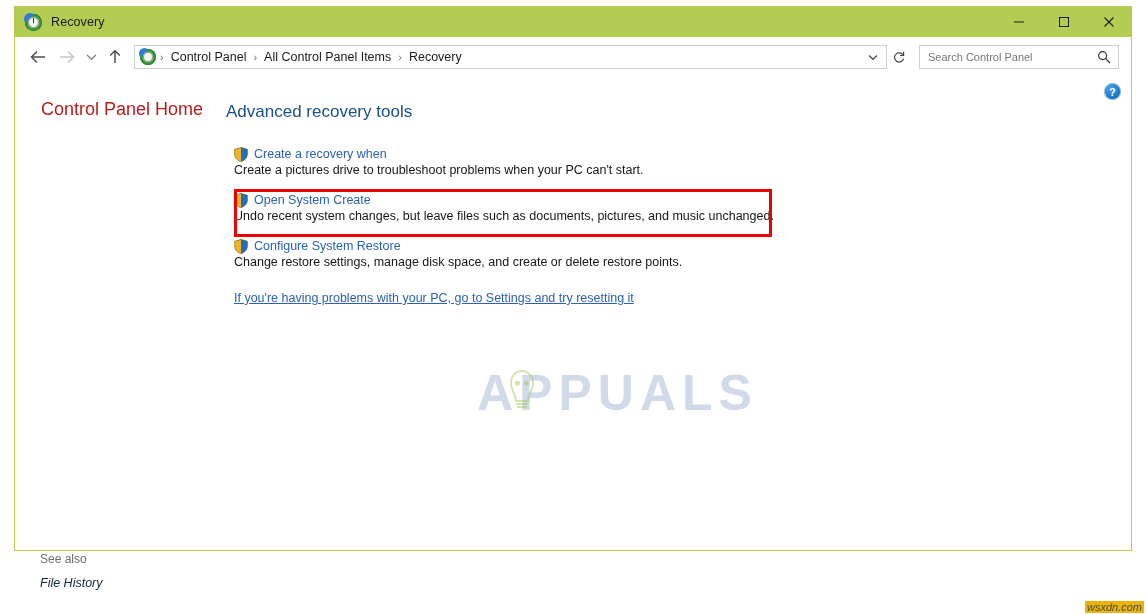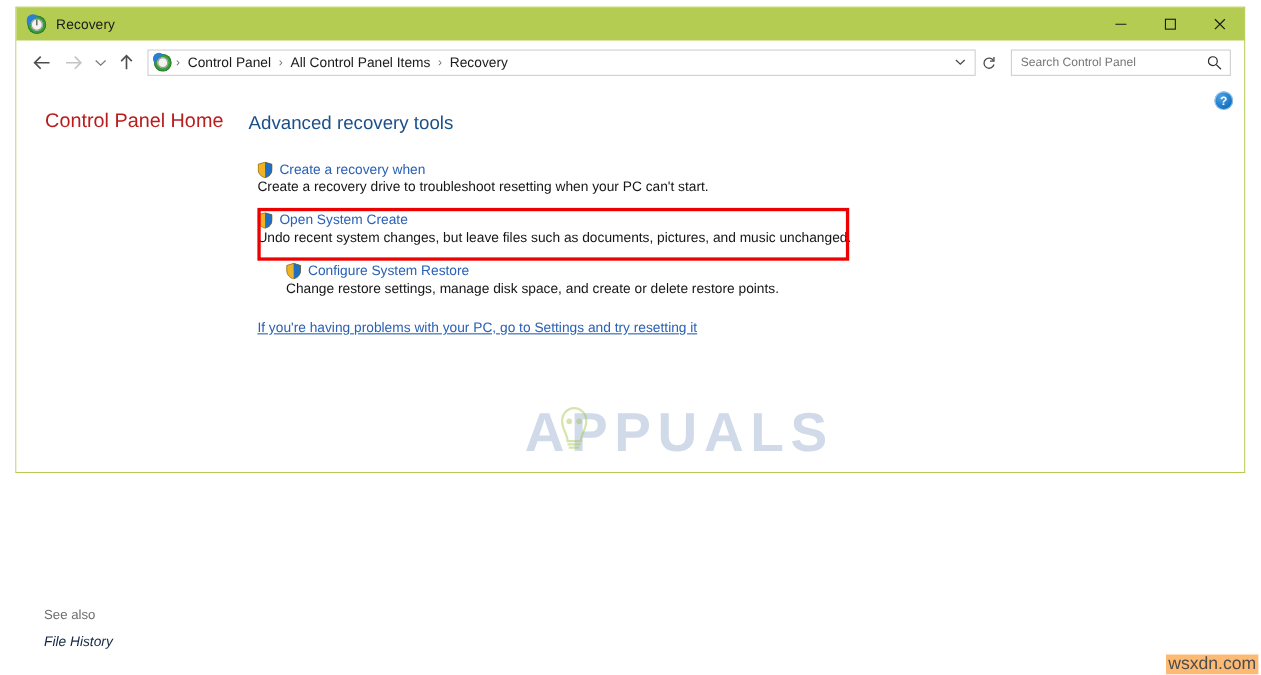--- a/index.html
+++ b/index.html
@@ -1,18 +1,18 @@
 <!DOCTYPE html>
 <html><head>
 <meta charset="utf-8">
 <style>
   html,body{margin:0;padding:0;background:#ffffff;}
   body{width:1146px;height:614px;overflow:hidden;font-family:"Liberation Sans",sans-serif;-webkit-font-smoothing:antialiased;}
 
-  .window{position:absolute;left:14px;top:6px;width:1118px;height:424px;background:#ffffff;
+  .window{position:absolute;left:14px;top:6px;width:1118px;height:545px;background:#ffffff;
           border:1px solid #b5cc52;box-sizing:border-box;}
 
   
   .titlebar{position:absolute;left:0;top:0;width:100%;height:30px;background:#b5cc52;display:flex;align-items:center;}
   .title-icon{width:17px;height:17px;margin-left:10px;position:relative;flex:none;}
   .title-icon .tdisc{position:absolute;left:0;top:0;width:17px;height:17px;border-radius:50%;
       background:#3a9e3a;box-shadow:inset 0 0 0 1px #2e7d2e;}
   .title-icon .tinner{position:absolute;left:3px;top:3px;width:11px;height:11px;border-radius:50%;
       background:#f2f2ee;box-shadow:inset 0 0 0 1px #9a9a90;}
   .title-icon .tarc{position:absolute;left:-1px;top:-1px;width:12px;height:12px;border-radius:50%;
@@ -64,33 +64,33 @@
   .heading{position:absolute;left:6px;top:26px;font-size:17px;color:#1a4f8a;white-space:nowrap;}
 
   .task{position:absolute;left:14px;}
   .task-title{display:flex;align-items:center;}
   .shield{width:14px;height:15px;flex:none;position:relative;top:1px;}
   .task-link{font-size:12.5px;color:#2a61b5;margin-left:6px;white-space:nowrap;}
   .task-desc{font-size:12.5px;color:#161616;margin-top:2px;white-space:nowrap;}
 
   .t1{top:70px;}
   .t2{top:116px;}
-  .t3{top:162px;margin-left:26px;}
+  .t3{top:162px;}
 
   .resetlink{position:absolute;left:14px;top:215px;font-size:12.5px;color:#2a61b5;white-space:nowrap;text-decoration:underline;}
 
   .redbox{position:absolute;left:219px;top:182px;width:538px;height:48px;
           border:3px solid #ee0000;box-sizing:border-box;pointer-events:none;}
 
   
   .watermark{position:absolute;left:462px;top:288px;font-size:50px;font-weight:bold;letter-spacing:6px;
              color:#c9d4e6;opacity:.85;user-select:none;font-family:"Liberation Sans",sans-serif;}
   .wm-logo{position:absolute;left:487px;top:292px;width:40px;height:42px;opacity:.45;}
-  .sitemark{position:absolute;right:2px;bottom:1px;font-size:16px;color:#4d4d4d;
-            background:#fdba74;padding:0 2px;font-family:"Liberation Sans",sans-serif;}
+  .sitemark{position:absolute;right:2px;bottom:1px;font-size:11px;color:#4d4d4d;
+            background:#eab308;padding:0 2px;font-family:"Liberation Sans",sans-serif;font-style:italic;}
 </style>
 </head>
 <body>
 
 <div class="window">
 
   <div class="titlebar">
     <div class="title-icon">
       <div class="tdisc"></div>
         <div class="tarc"></div>
@@ -202,21 +202,21 @@
         <div class="task-title">
           <svg class="shield" viewBox="0 0 14 15">
             <path d="M7 0.4 L13.3 2.3 V7 C13.3 11 10.5 13.6 7 14.6 C3.5 13.6 0.7 11 0.7 7 V2.3 Z" fill="#f0b323"></path>
             <path d="M7 0.4 L13.3 2.3 V7 C13.3 11 10.5 13.6 7 14.6 Z" fill="#1f6fc4"></path>
             <path d="M7 0.4 L0.7 2.3 V7 C0.7 8.3 1 9.4 1.5 10.4 L7 7 Z" fill="#f0b323"></path>
             <path d="M7 0.4 L13.3 2.3 V7 C13.3 8.3 13 9.4 12.5 10.4 L7 7 Z" fill="#1f6fc4"></path>
             <path d="M7 0.4 L13.3 2.3 V7 C13.3 11 10.5 13.6 7 14.6 C3.5 13.6 0.7 11 0.7 7 V2.3 Z" fill="none" stroke="#7a6012" stroke-width="0.6"></path>
           </svg>
           <span class="task-link">Create a recovery when</span>
         </div>
-        <div class="task-desc">Create a recovery drive to troubleshoot resetting when your PC can't start.</div>
+        <div class="task-desc">Create a pictures drive to troubleshoot problems when your PC can't start.</div>
       </div>
 
       <div class="task t2">
         <div class="task-title">
           <svg class="shield" viewBox="0 0 14 15">
             <path d="M7 0.4 L13.3 2.3 V7 C13.3 11 10.5 13.6 7 14.6 C3.5 13.6 0.7 11 0.7 7 V2.3 Z" fill="#f0b323"></path>
             <path d="M7 0.4 L13.3 2.3 V7 C13.3 11 10.5 13.6 7 14.6 Z" fill="#1f6fc4"></path>
             <path d="M7 0.4 L0.7 2.3 V7 C0.7 8.3 1 9.4 1.5 10.4 L7 7 Z" fill="#f0b323"></path>
             <path d="M7 0.4 L13.3 2.3 V7 C13.3 8.3 13 9.4 12.5 10.4 L7 7 Z" fill="#1f6fc4"></path>
             <path d="M7 0.4 L13.3 2.3 V7 C13.3 11 10.5 13.6 7 14.6 C3.5 13.6 0.7 11 0.7 7 V2.3 Z" fill="none" stroke="#7a6012" stroke-width="0.6"></path>

